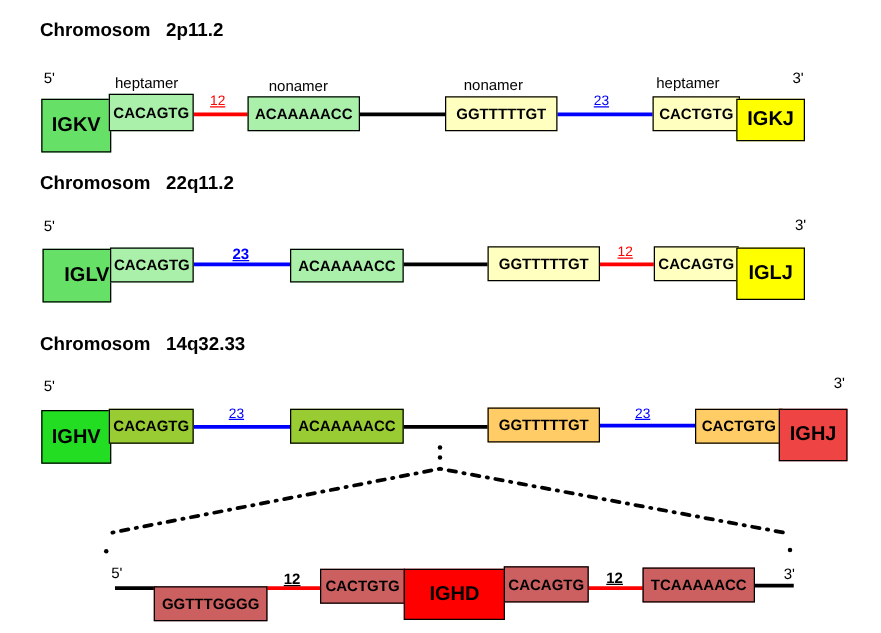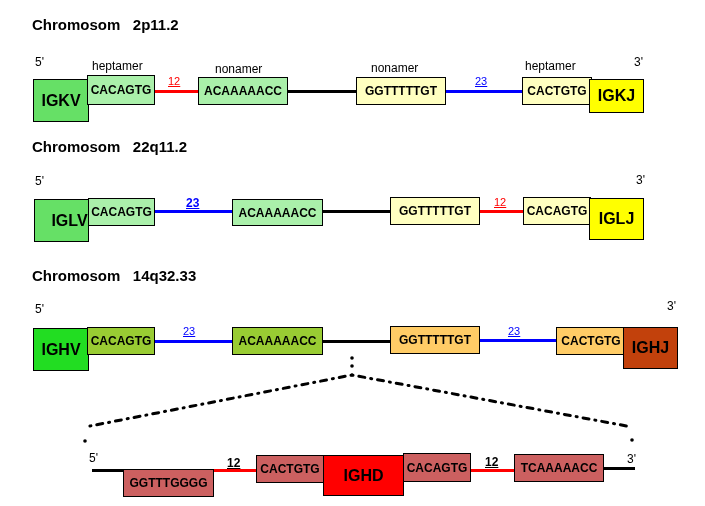--- a/index.html
+++ b/index.html
@@ -71,21 +71,21 @@
   <div class="num" style="left:183px; top:325px; color:#0000ff;">23</div>
   <div class="line" style="left:322px; top:340px; width:70px; background:#000;"></div>
   <div class="line" style="left:479px; top:339px; width:78px; background:#0000ff;"></div>
   <div class="num" style="left:508px; top:325px; color:#0000ff;">23</div>
 
   <div class="box gene" style="left:33px; top:318px; width:56px; height:43px; background:#22dd22;">IGHV</div>
   <div class="box seq" style="left:87px; top:327px; width:68px; height:28px; background:#99cc33;">CACAGTG</div>
   <div class="box seq" style="left:232px; top:327px; width:91px; height:28px; background:#99cc33;">ACAAAAACC</div>
   <div class="box seq" style="left:390px; top:326px; width:90px; height:28px; background:#ffcc66;">GGTTTTTGT</div>
   <div class="box seq" style="left:556px; top:327px; width:70px; height:28px; background:#ffcc66;">CACTGTG</div>
-  <div class="box gene" style="left:623px; top:317px; width:55px; height:42px; background:#c2410c;">IGHJ</div>
+  <div class="box gene" style="left:623px; top:317px; width:55px; height:42px; background:#ef4444;">IGHJ</div>
 </div>
 
 <svg class="dots" width="705" height="506">
   <g fill="none" stroke="#000" stroke-width="3" stroke-linecap="round" stroke-dasharray="1 6 6 6">
     <path d="M352,375 L85,427"></path>
     <path d="M352,375 L632,427"></path>
   </g>
   <g fill="#000">
     <circle cx="352" cy="358" r="1.8"></circle>
     <circle cx="352" cy="366" r="1.8"></circle>

